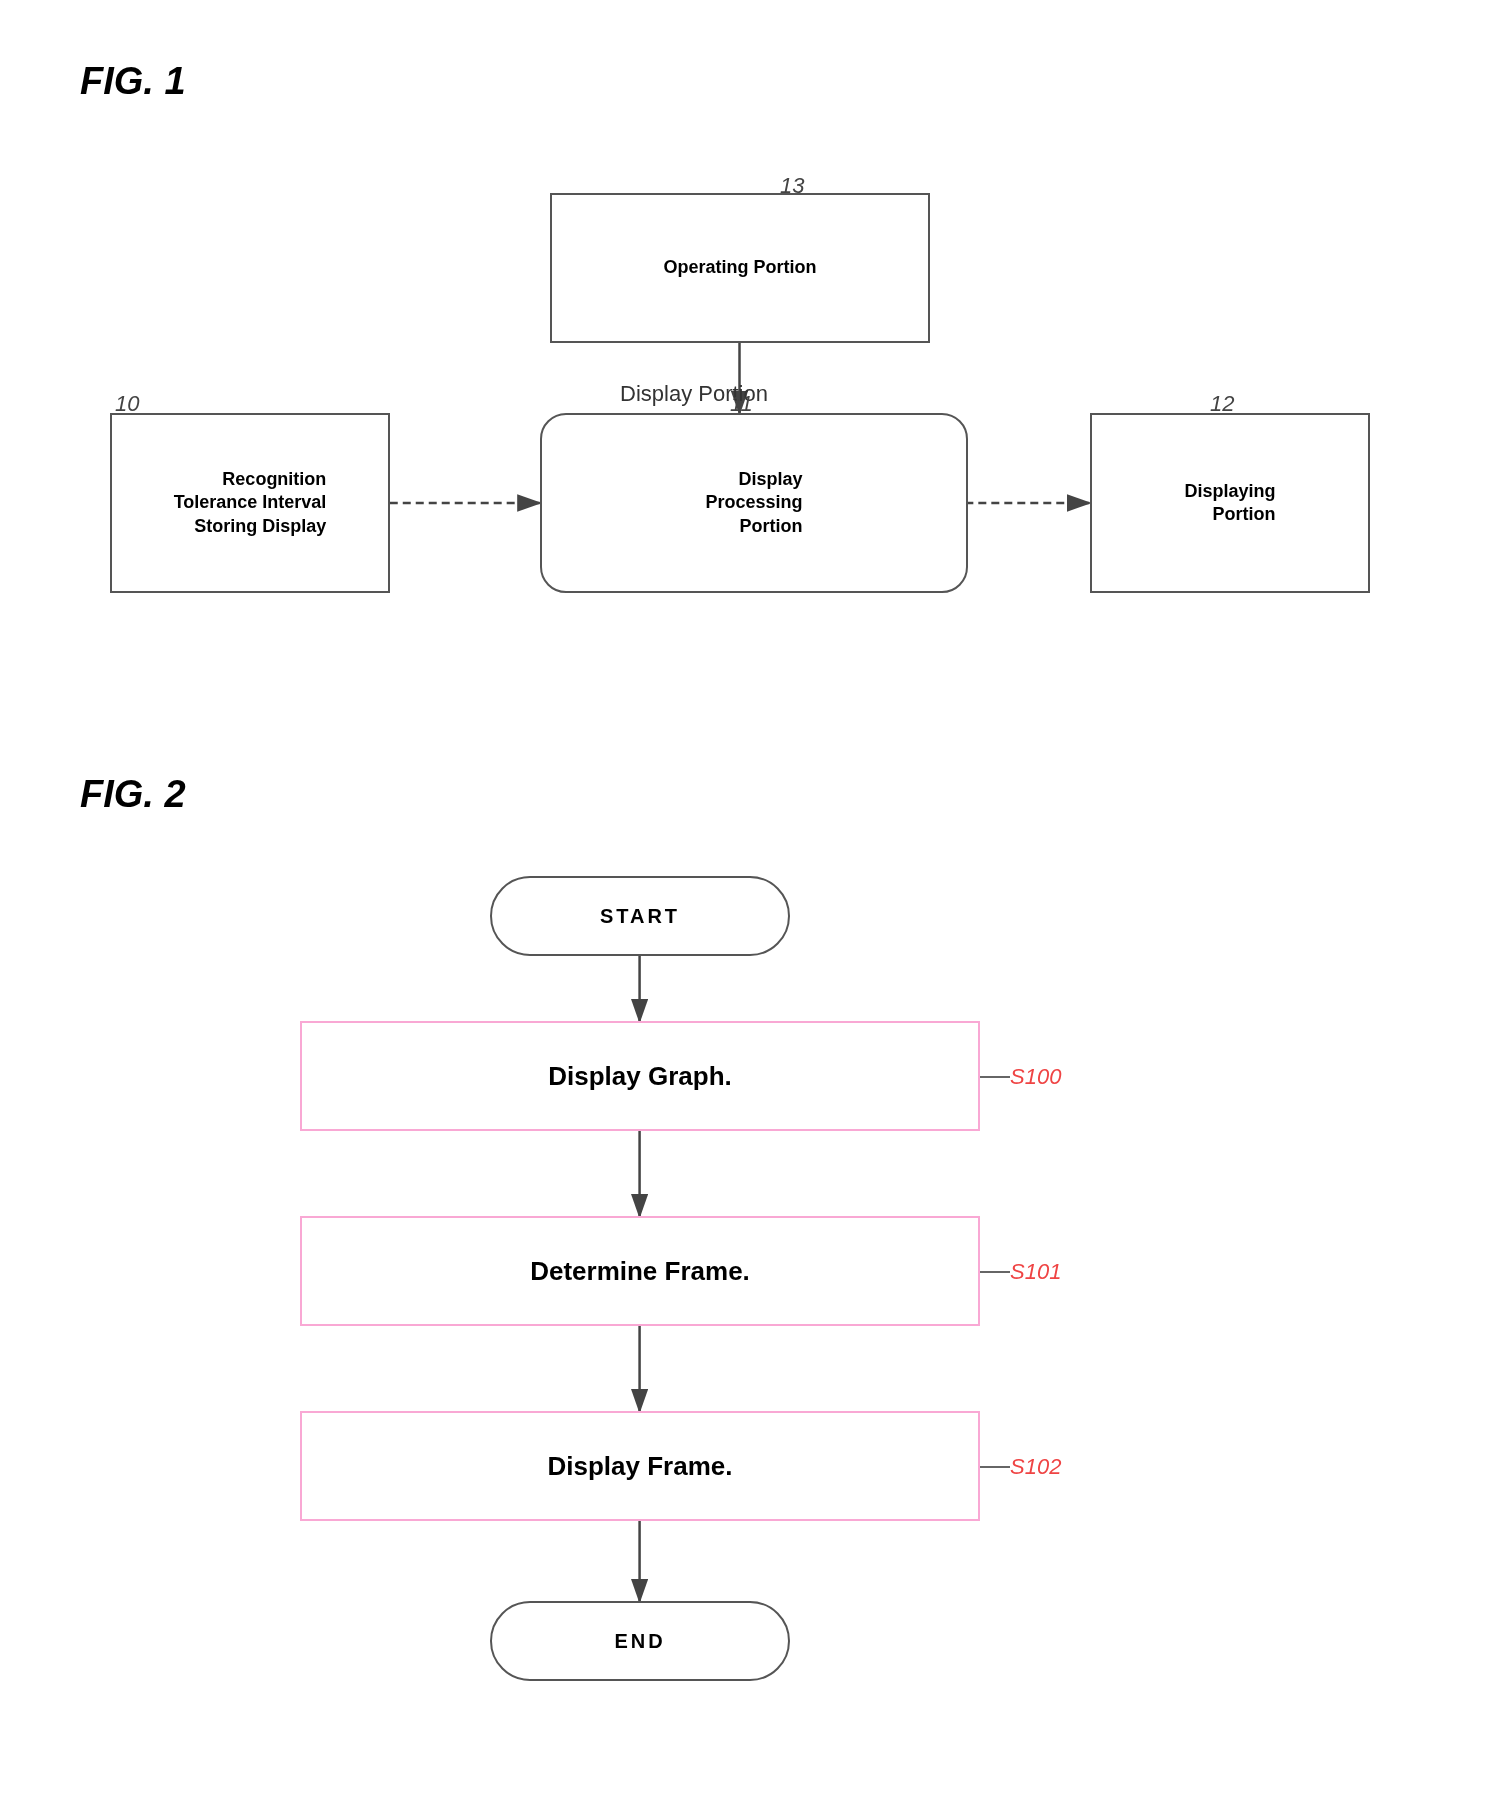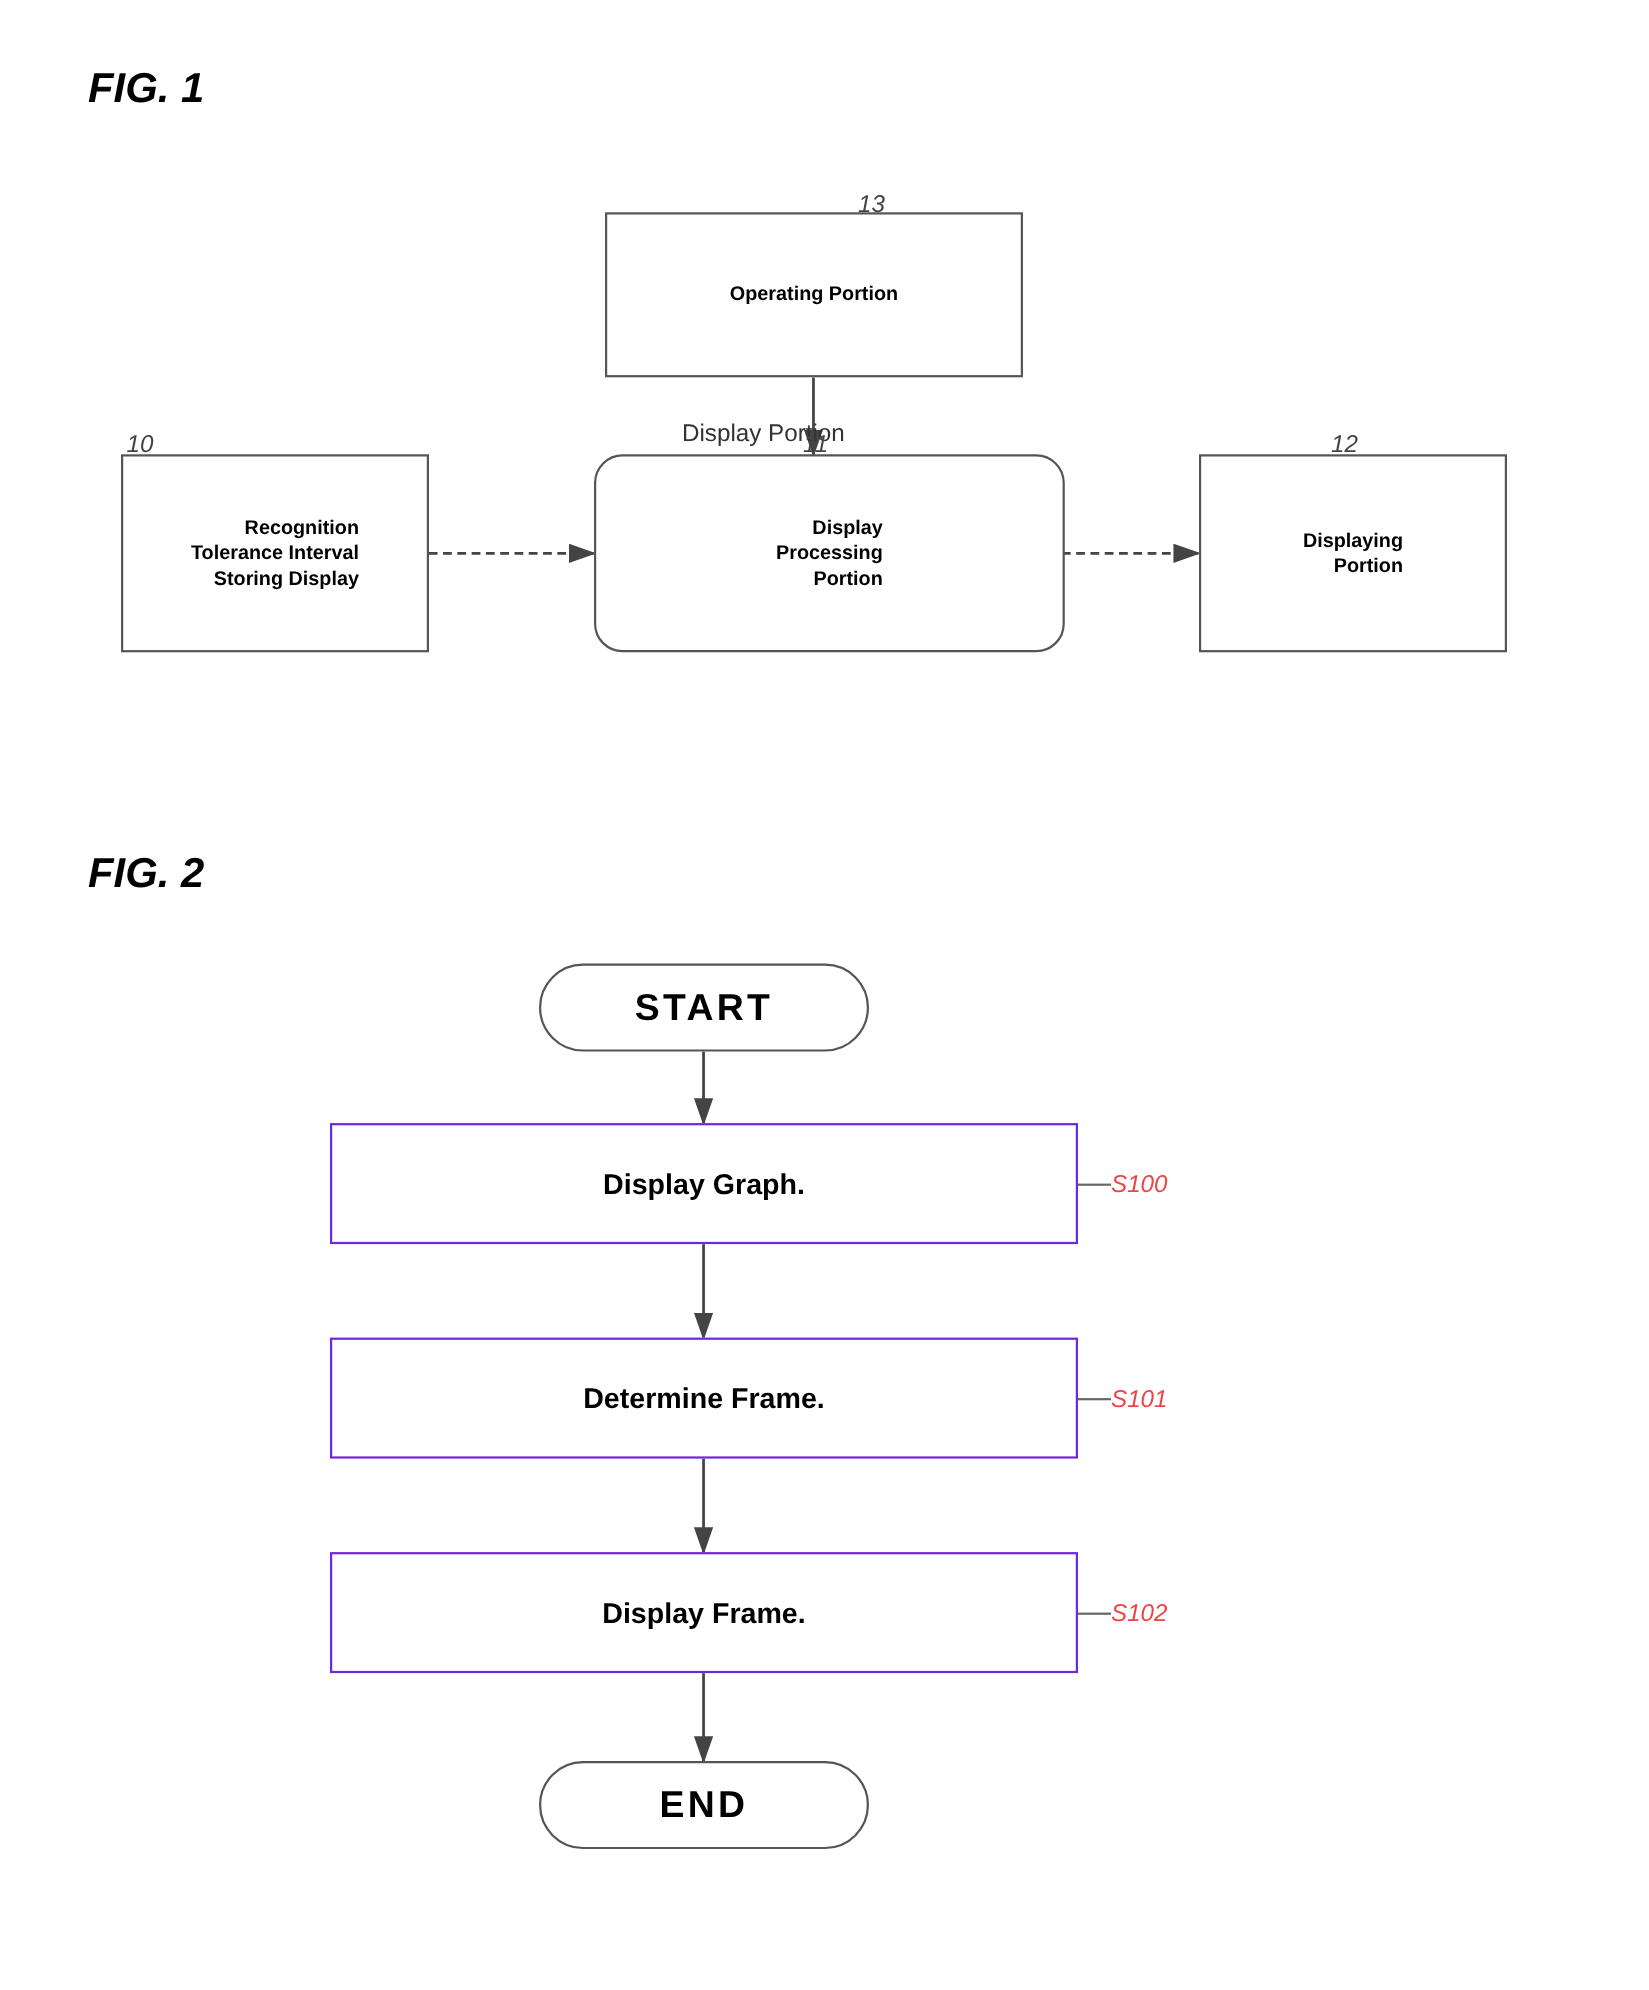--- a/index.html
+++ b/index.html
@@ -69,29 +69,29 @@
 
     .rounded-box {
       position: absolute;
       border: 2px solid #555;
       background: #fff;
       border-radius: 50px;
       display: flex;
       align-items: center;
       justify-content: center;
       text-align: center;
-      font-size: 34px;
+      font-size: 20px;
       font-weight: bold;
       font-family: Arial, sans-serif;
       letter-spacing: 3px;
     }
 
     .flow-box {
       position: absolute;
-      border: 2px solid #6d28d9;
+      border: 2px solid #f9a8d4;
       background: #fff;
       display: flex;
       align-items: center;
       justify-content: center;
       text-align: center;
       font-size: 26px;
       font-weight: bold;
       font-family: Arial, sans-serif;
     }
 

